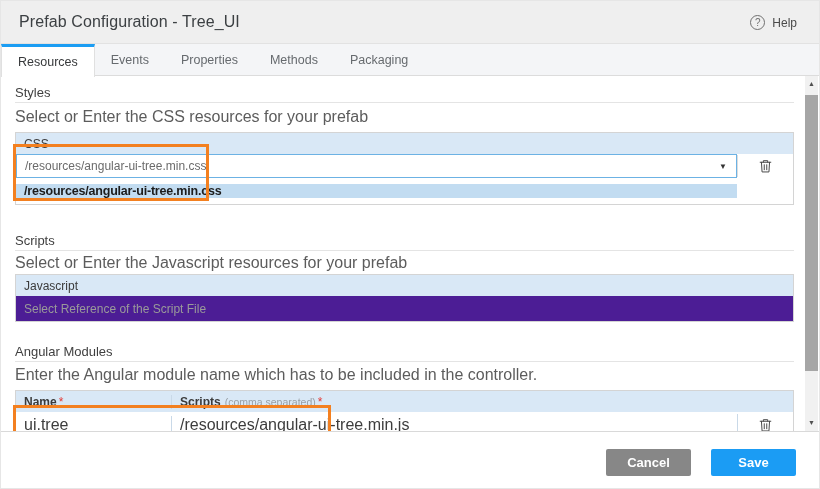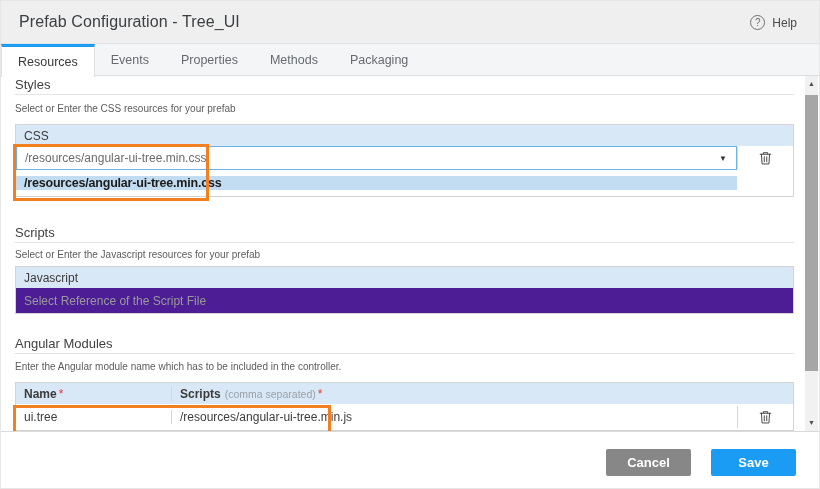--- a/index.html
+++ b/index.html
@@ -59,27 +59,27 @@
 
   
   .content {
     position: absolute; left: 0; top: 75px; width: 820px; height: 356px;
     background: #fff;
     border-bottom: 1px solid #d9d9d9;
     padding: 0 27px 0 14px;
     overflow: hidden;
   }
   .section-heading {
-    margin-top: 1px; font-size: 13px; line-height: 15px; color: #3f3f3f;
+    margin-top: 9px; font-size: 13px; line-height: 15px; color: #3f3f3f;
     padding-bottom: 2px; border-bottom: 1px solid #e4e4e4;
   }
   .section-heading.h2 { margin-top: 28px; }
   .section-heading.h3 { margin-top: 22px; }
   .section-desc {
-    font-size: 10px; line-height: 14px; color: #5c5c5c;
+    font-size: 16px; line-height: 14px; color: #5c5c5c;
   }
   .d1 { margin-top: 7px; }
   .d2 { margin-top: 5px; }
   .d3 { margin-top: 6px; }
 
   .res-table {
     border: 1px solid #d4d4d4;
     width: 100%;
   }
   .t1 { margin-top: 8px; }
@@ -113,21 +113,21 @@
   .option-cell {
     background: #c2dcf1;
     display: flex; align-items: center; padding-left: 8px;
     font-size: 12.5px; font-weight: bold; color: #1c1c1c;
     letter-spacing: -0.2px;
     cursor: pointer;
   }
   .row-plain { height: 25px; background: #4c1d95; }
   .row-plain .cell-main, .row-mod .cell-main { display: flex; align-items: center; padding-left: 8px; }
   .placeholder { font-size: 12px; color: #9a9a9a; }
-  .row-mod { height: 26px; background: #fff; font-size: 12px; color: #3d3d3d; }
+  .row-mod { height: 26px; background: #fff; font-size: 16px; color: #3d3d3d; }
 
   .trash-btn {
     background: none; border: none; cursor: pointer;
     display: flex; align-items: center; justify-content: center;
     width: 26px; height: 22px;
   }
 
   
   .hl-box {
     position: absolute;

